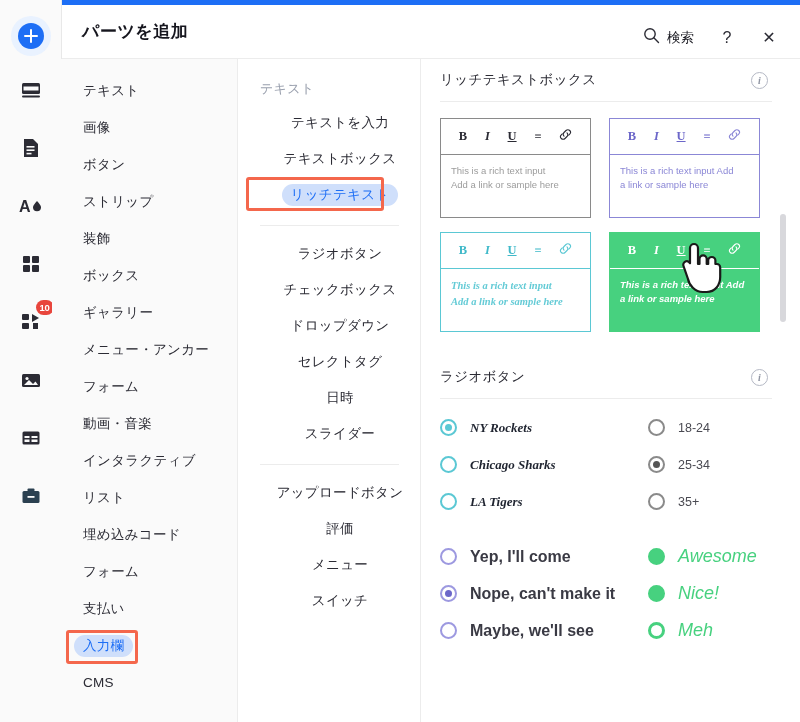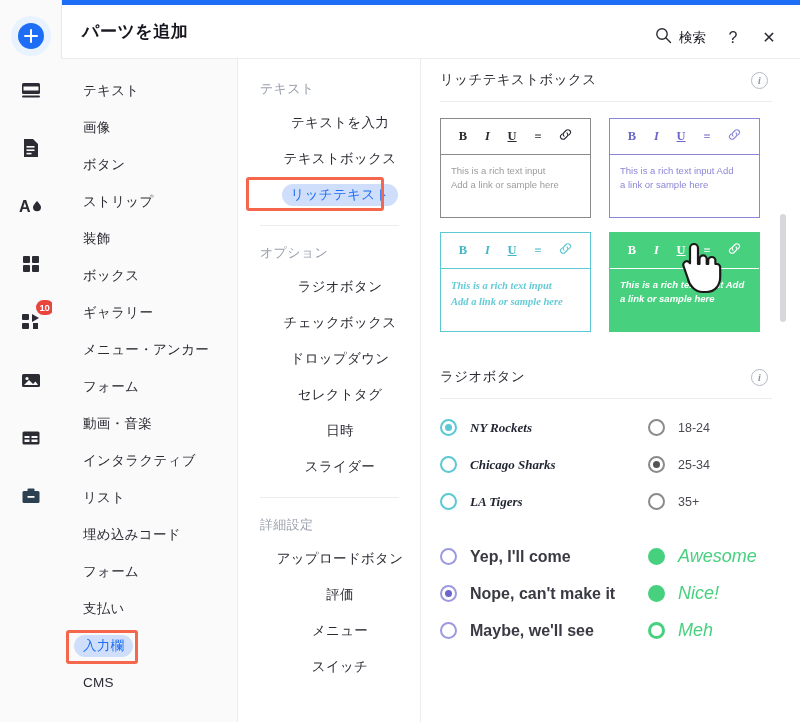--- a/index.html
+++ b/index.html
@@ -53,21 +53,21 @@
     position: absolute; left: 62px; top: 5px; width: 738px; height: 54px;
     background: #ffffff; border-bottom: 1px solid #ececec;
     display: flex; align-items: center;
   }
   .header-title {
     margin-left: 20px; font-size: 17px; font-weight: bold; color: #16161e;
     letter-spacing: 0.5px;
   }
   .header-actions {
     margin-left: auto; margin-right: 16px;
-    display: flex; align-items: center; gap: 6px; margin-top: 12px;
+    display: flex; align-items: center; gap: 12px; margin-top: 12px;
   }
   .hdr-search { display: flex; align-items: center; gap: 7px; padding: 4px 6px; color: #2b2b34; }
   .hdr-search-label { font-size: 13.5px; color: #16161e; }
   .hdr-icon-btn {
     width: 30px; height: 30px; display: flex; align-items: center; justify-content: center;
     color: #2b2b34; font-size: 16px;
   }
 
   
   .body { position: absolute; left: 52px; top: 59px; width: 738px; height: 663px; background: #ffffff; }
@@ -386,21 +386,20 @@
         </div>
       <div class="sub-item">
           <span class="pill">テキストボックス</span>
         </div>
       <div class="sub-item selected">
           <span class="pill">リッチテキスト</span>
         </div>
 
       <div class="sub-divider"></div>
 
-      <div class="sub-group-title">オプション</div>
       <div class="sub-item">
           <span class="pill">ラジオボタン</span>
         </div>
       <div class="sub-item">
           <span class="pill">チェックボックス</span>
         </div>
       <div class="sub-item">
           <span class="pill">ドロップダウン</span>
         </div>
       <div class="sub-item">
@@ -408,21 +407,20 @@
         </div>
       <div class="sub-item">
           <span class="pill">日時</span>
         </div>
       <div class="sub-item">
           <span class="pill">スライダー</span>
         </div>
 
       <div class="sub-divider"></div>
 
-      <div class="sub-group-title">詳細設定</div>
       <div class="sub-item">
           <span class="pill">アップロードボタン</span>
         </div>
       <div class="sub-item">
           <span class="pill">評価</span>
         </div>
       <div class="sub-item">
           <span class="pill">メニュー</span>
         </div>
       <div class="sub-item">

